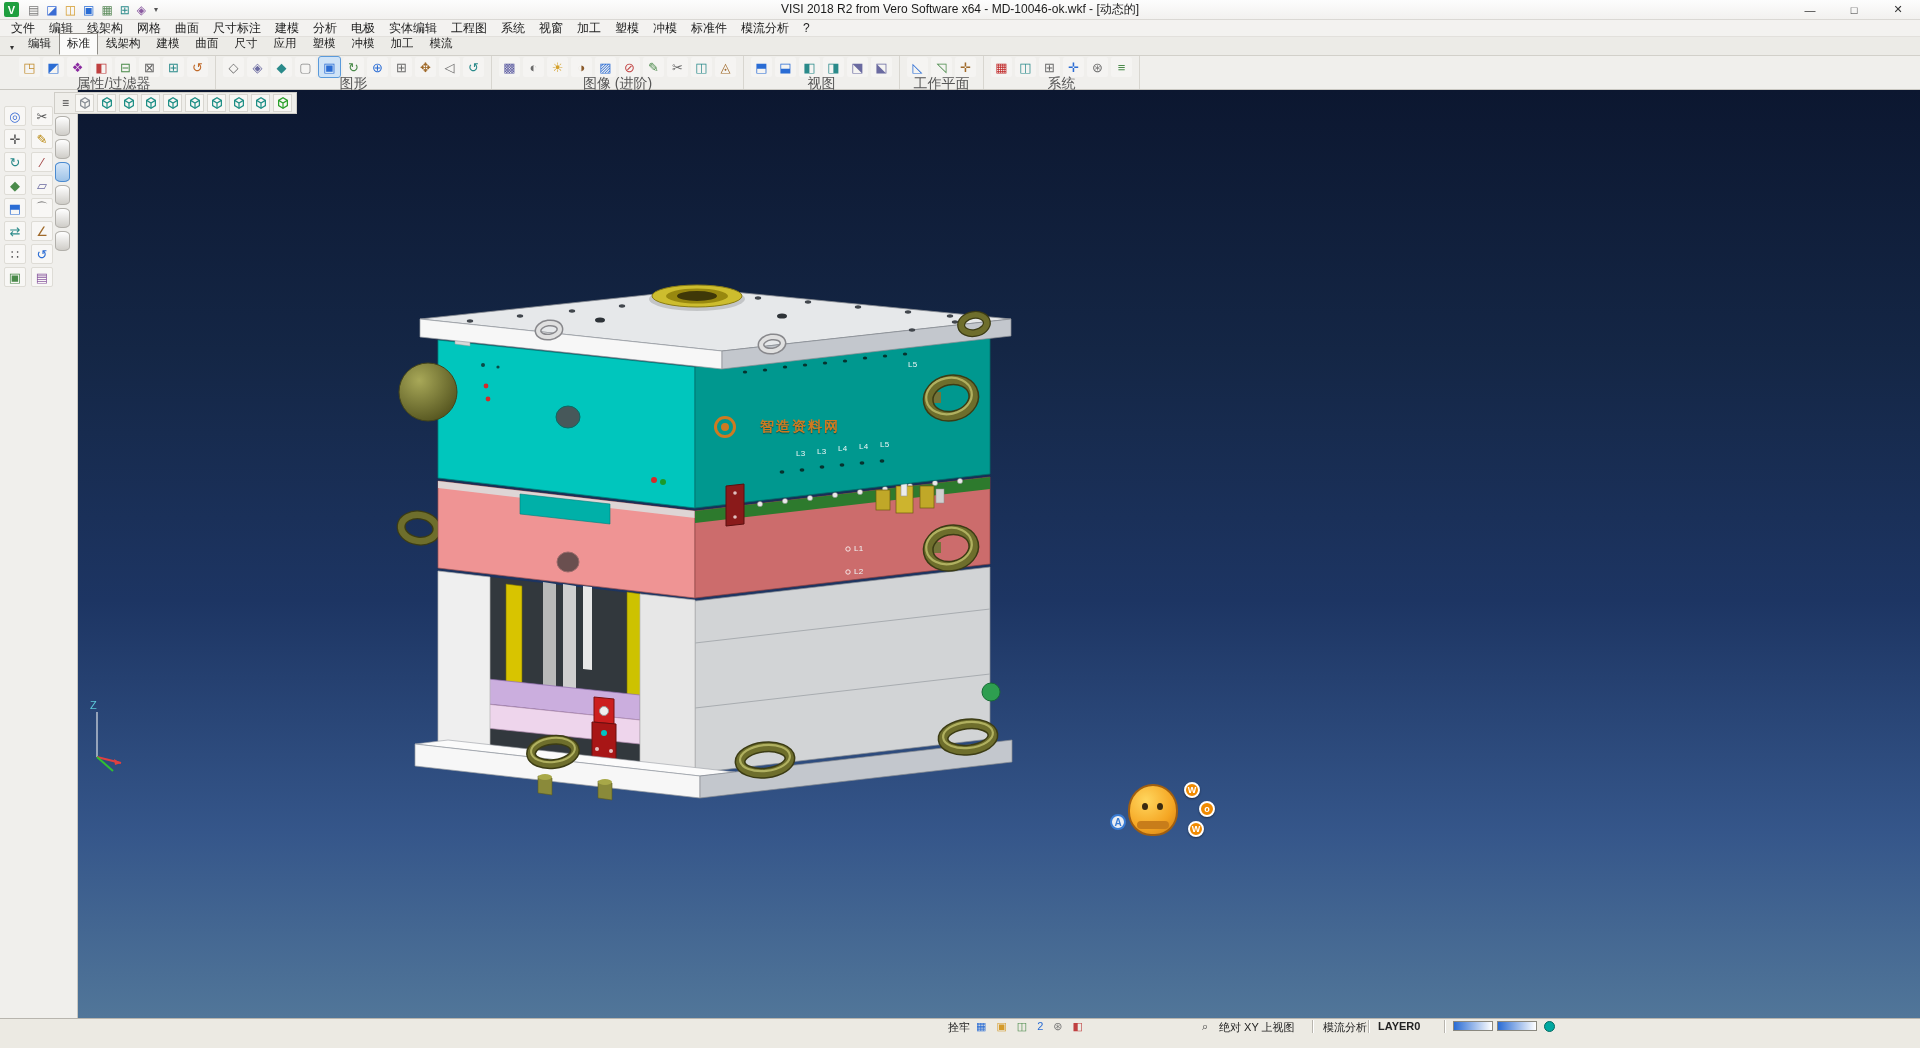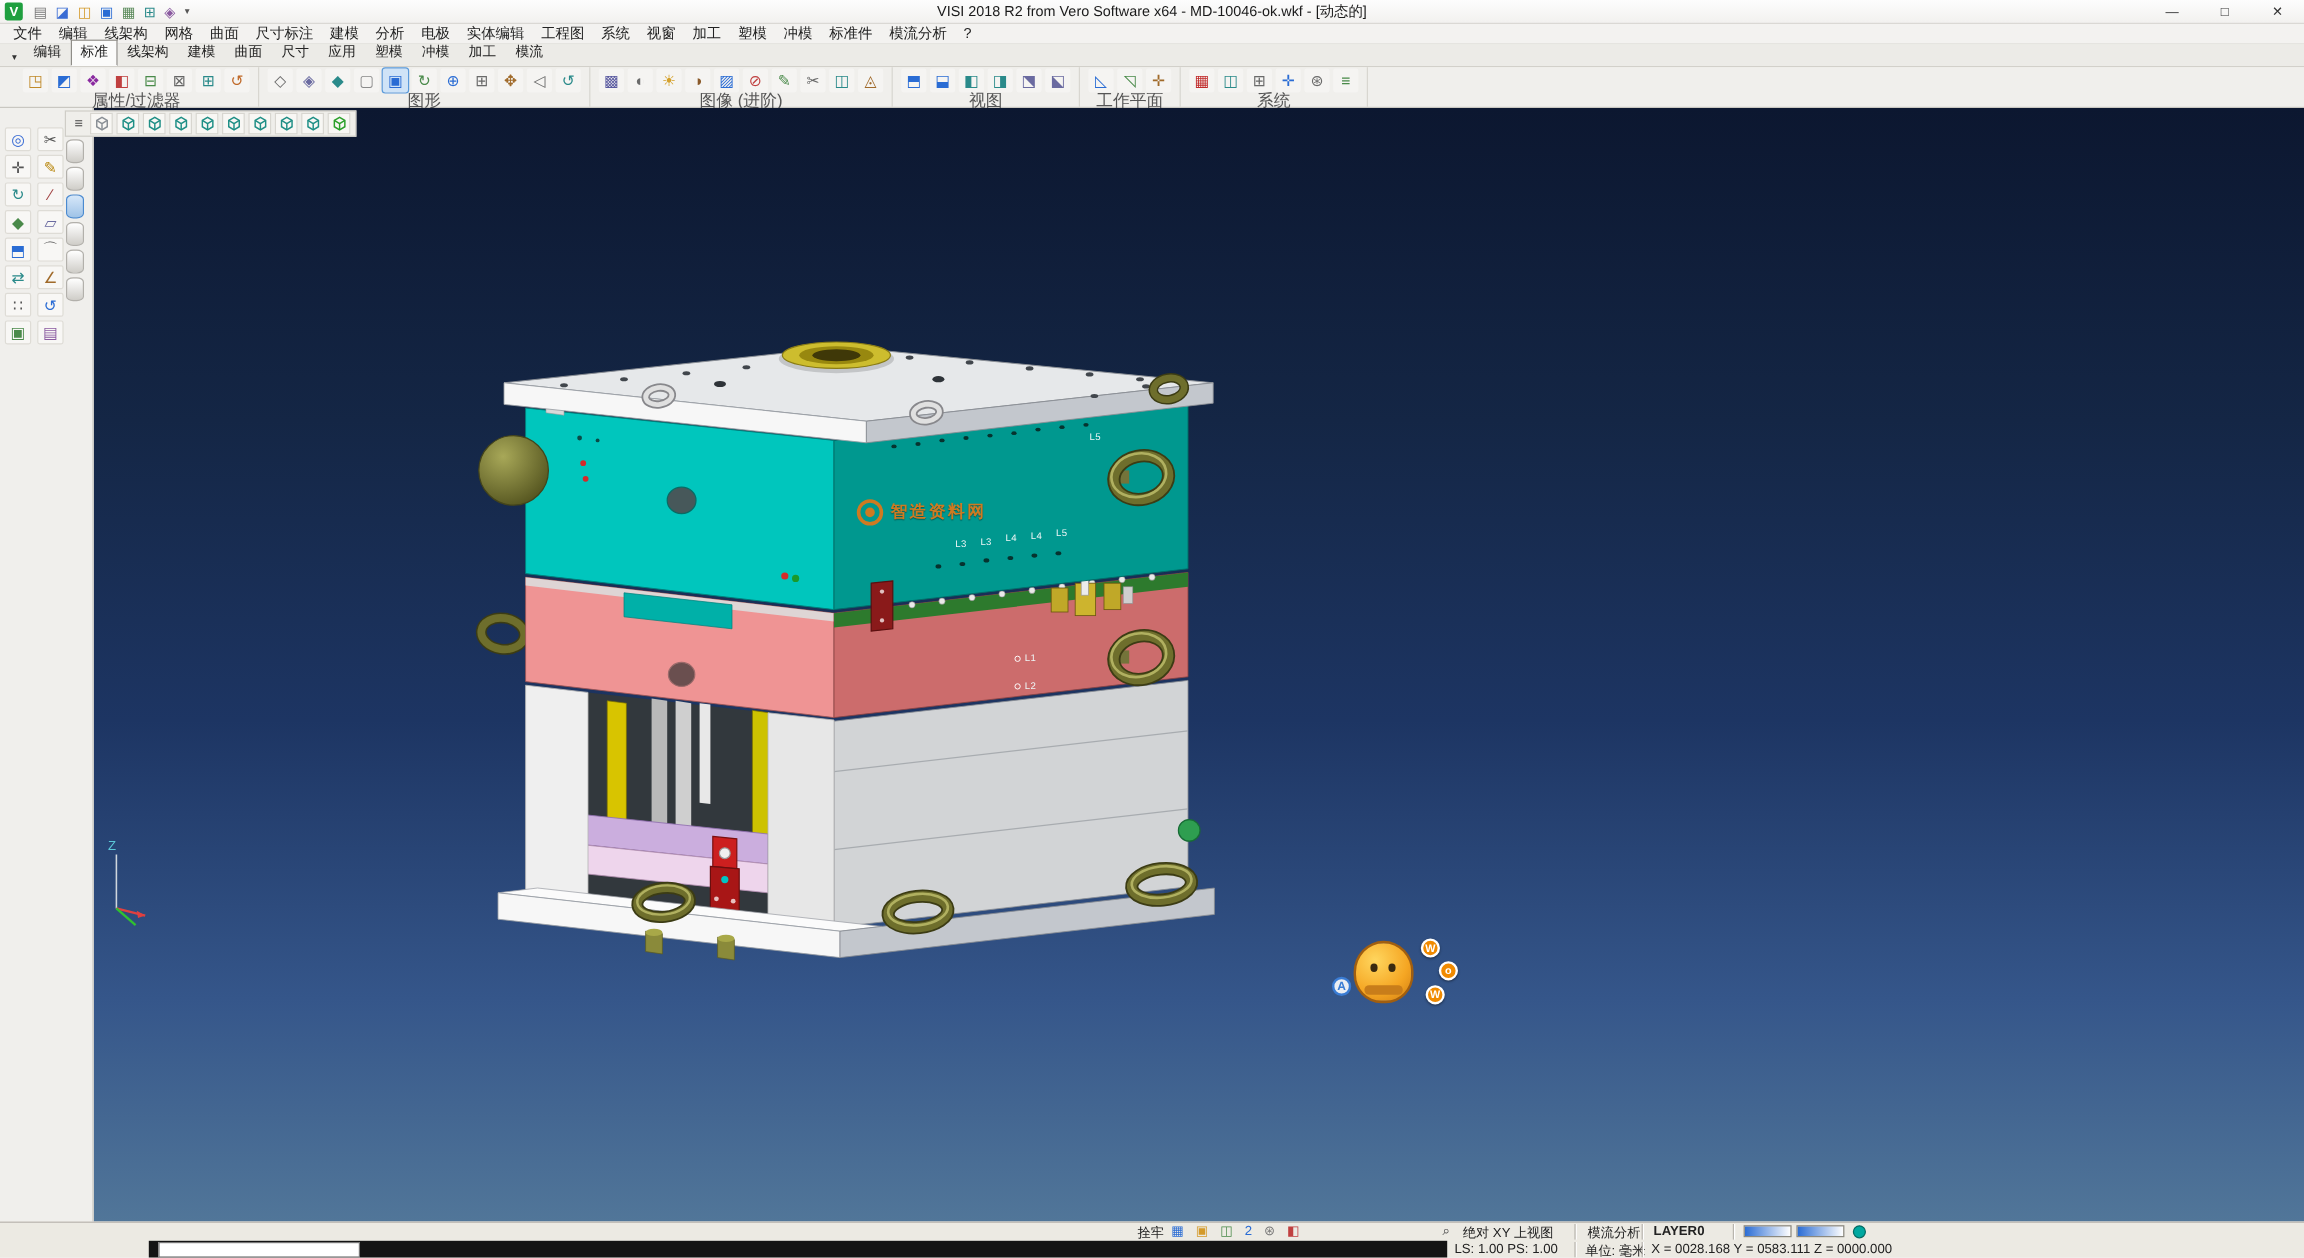--- a/index.html
+++ b/index.html
@@ -49,21 +49,21 @@
   .vicon svg{width:14px;height:14px;display:block}
 
   
   .viewport{position:absolute;left:78px;top:90px;right:0;bottom:30px;overflow:hidden;
     background:linear-gradient(180deg,var(--c_vp_top) 0%,#142645 28%,var(--c_vp_mid) 55%,#35568a 80%,var(--c_vp_bot) 100%)}
   .vp-inner{position:absolute;left:-78px;top:-90px;width:1920px;height:1048px}
   svg.model{position:absolute;left:0;top:0}
   .vp-labels span{position:absolute;font-size:8px;color:#eef6f6;letter-spacing:.3px}
   .z-label{position:absolute;left:90px;top:699px;color:#5cc8d8;font-size:11px}
 
-  .watermark{position:absolute;left:714px;top:416px;display:flex;align-items:center;gap:6px;opacity:.92}
+  .watermark{position:absolute;left:714px;top:416px;display:flex;align-items:center;gap:24px;opacity:.92}
   .wm-logo{width:22px;height:22px;border:3px solid var(--orange);border-radius:50%;position:relative;flex:0 0 auto}
   .wm-logo::after{content:"";position:absolute;left:4px;top:4px;width:8px;height:8px;background:var(--orange);border-radius:50%}
   .wm-text{color:var(--orange);font-size:14px;font-weight:bold;letter-spacing:2px;text-shadow:0 1px 1px rgba(0,0,0,.45);white-space:nowrap}
 
   .mascot{position:absolute;left:1098px;top:780px;width:125px;height:70px}
   .m-badge{position:absolute;left:12px;top:34px;width:16px;height:16px;border:2px solid #3a7cd4;border-radius:50%;color:#3a7cd4;font-size:10px;font-weight:bold;display:flex;align-items:center;justify-content:center;background:rgba(255,255,255,.9)}
   .m-body{position:absolute;left:30px;top:4px;width:50px;height:52px;background:radial-gradient(circle at 35% 30%,#ffd65e,#f5a623 60%,#d07d12);border:2px solid #a05e10;border-radius:50% 50% 46% 46%}
   .m-eye{position:absolute;width:6px;height:7px;background:#3a2a10;border-radius:50%;top:17px}
   .m-eye.l{left:12px}.m-eye.r{left:27px}
   .m-stripe{position:absolute;left:7px;bottom:5px;width:32px;height:8px;background:#c87d1a;border-radius:4px}
@@ -556,23 +556,13 @@
     <span class="sb-abs" style="left:1203px">绝对 XY 上视图</span>
     <span class="sb-sep" style="left:1296px"></span>
     <span class="sb-abs" style="left:1307px">模流分析</span>
     <span class="sb-sep" style="left:1352px"></span>
     <span class="sb-abs" style="left:1362px;font-weight:bold">LAYER0</span>
     <span class="sb-sep" style="left:1428px"></span>
     <span class="sb-swatch" style="left:1437px"></span>
     <span class="sb-swatch" style="left:1481px"></span>
     <span class="sb-dot"></span>
   </div>
-  <div class="sb-row2">
-    <div class="taskbar">
-      <span class="tb-search"></span>
-    </div>
-    <span class="sb-abs" style="left:1196px">LS: 1.00 PS: 1.00</span>
-    <span class="sb-sep" style="left:1296px"></span>
-    <span class="sb-abs" style="left:1305px">单位: 毫米</span>
-    <span class="sb-sep" style="left:1352px"></span>
-    <span class="sb-abs" style="left:1360px">X = 0028.168 Y = 0583.111 Z = 0000.000</span>
-  </div>
 </div>
 
 </body></html>

